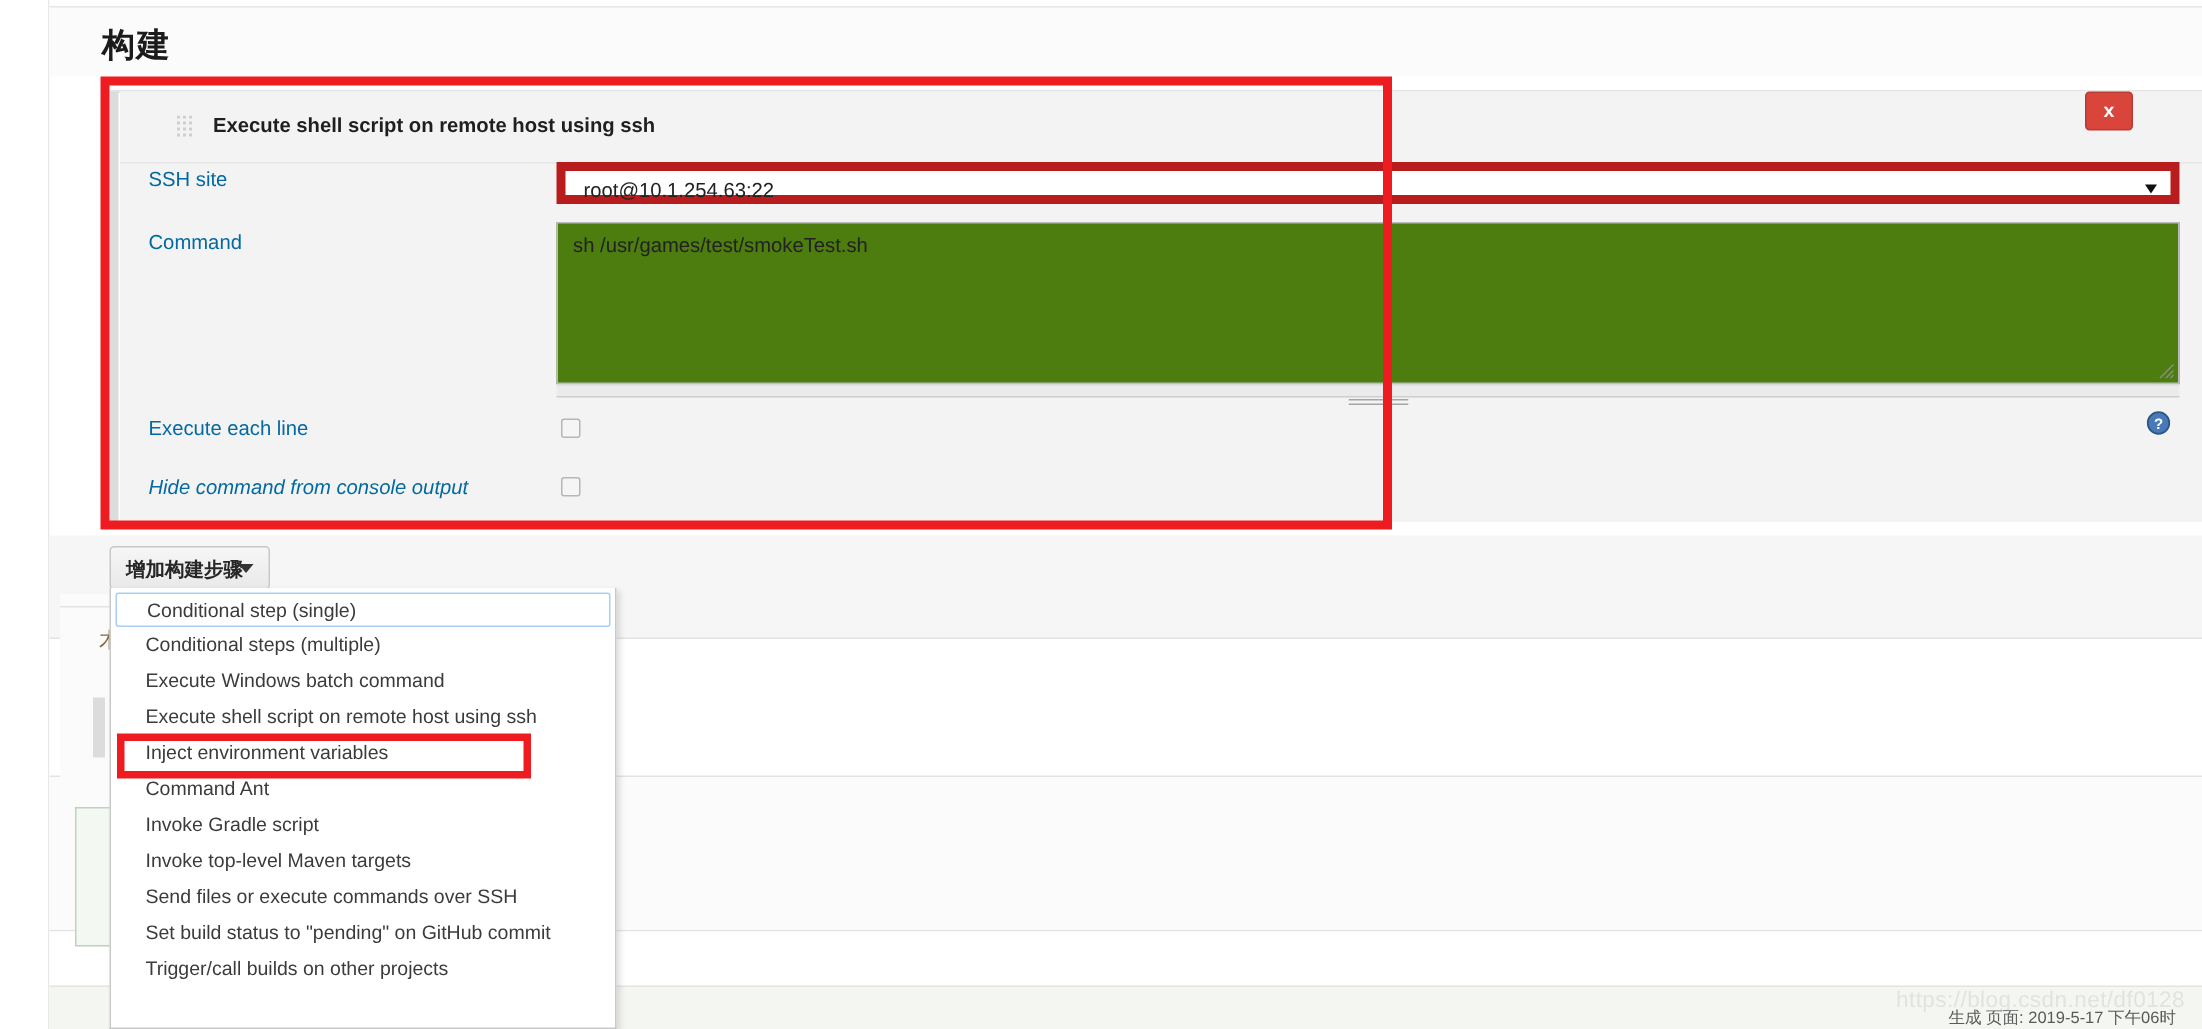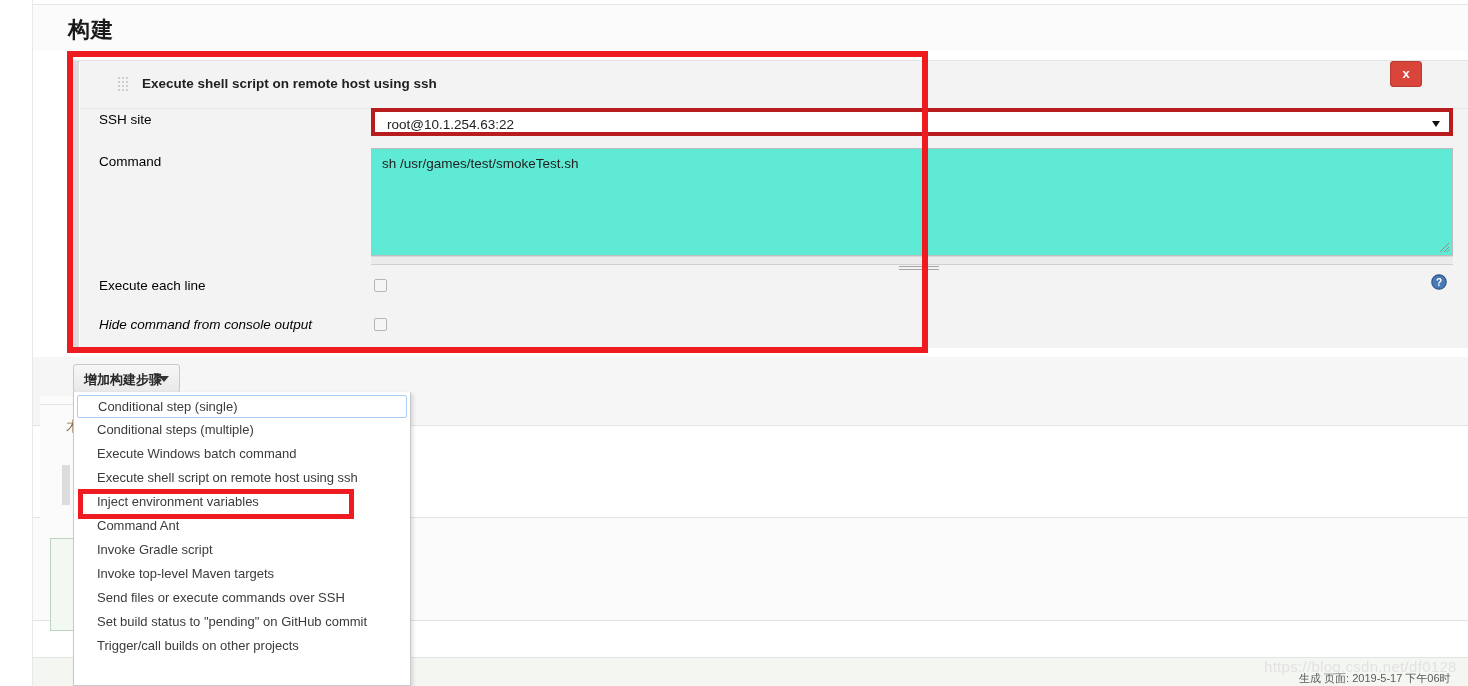--- a/index.html
+++ b/index.html
@@ -109,36 +109,36 @@
     top: 15px;
     font-size: 13.5px;
     font-weight: bold;
     color: #1f1f1f;
   }
 
   
   .row-label {
     position: absolute;
     font-size: 13.5px;
-    color: #000000;
+    color: #0369a1;
   }
 
   .ssh-label { left: 66px; top: 112px; }
   .cmd-label { left: 66px; top: 154px; }
   .each-line-label { left: 66px; top: 278px; }
   .hide-cmd-label { left: 66px; top: 317px; font-style: italic; }
 
   .select-wrap {
     position: absolute;
     left: 338px;
     top: 108px;
     width: 1082px;
     height: 28px;
     background: #ffffff;
-    border: 4px solid #b91c1c;
+    border: 6px solid #b91c1c;
     box-sizing: border-box;
   }
   .select-value {
     position: absolute;
     left: 12px;
     top: 5px;
     font-size: 13.5px;
     color: #222222;
   }
   .select-caret {
@@ -150,21 +150,21 @@
     border-right: 4px solid transparent;
     border-top: 6px solid #111111;
   }
 
   .cmd-area {
     position: absolute;
     left: 338px;
     top: 148px;
     width: 1082px;
     height: 108px;
-    background: #5eead4;
+    background: #4d7c0f;
     border: 1px solid #bcbcbc;
     box-sizing: border-box;
   }
   .cmd-text {
     position: absolute;
     left: 10px;
     top: 7px;
     font-size: 13.5px;
     color: #222222;
     white-space: pre;

